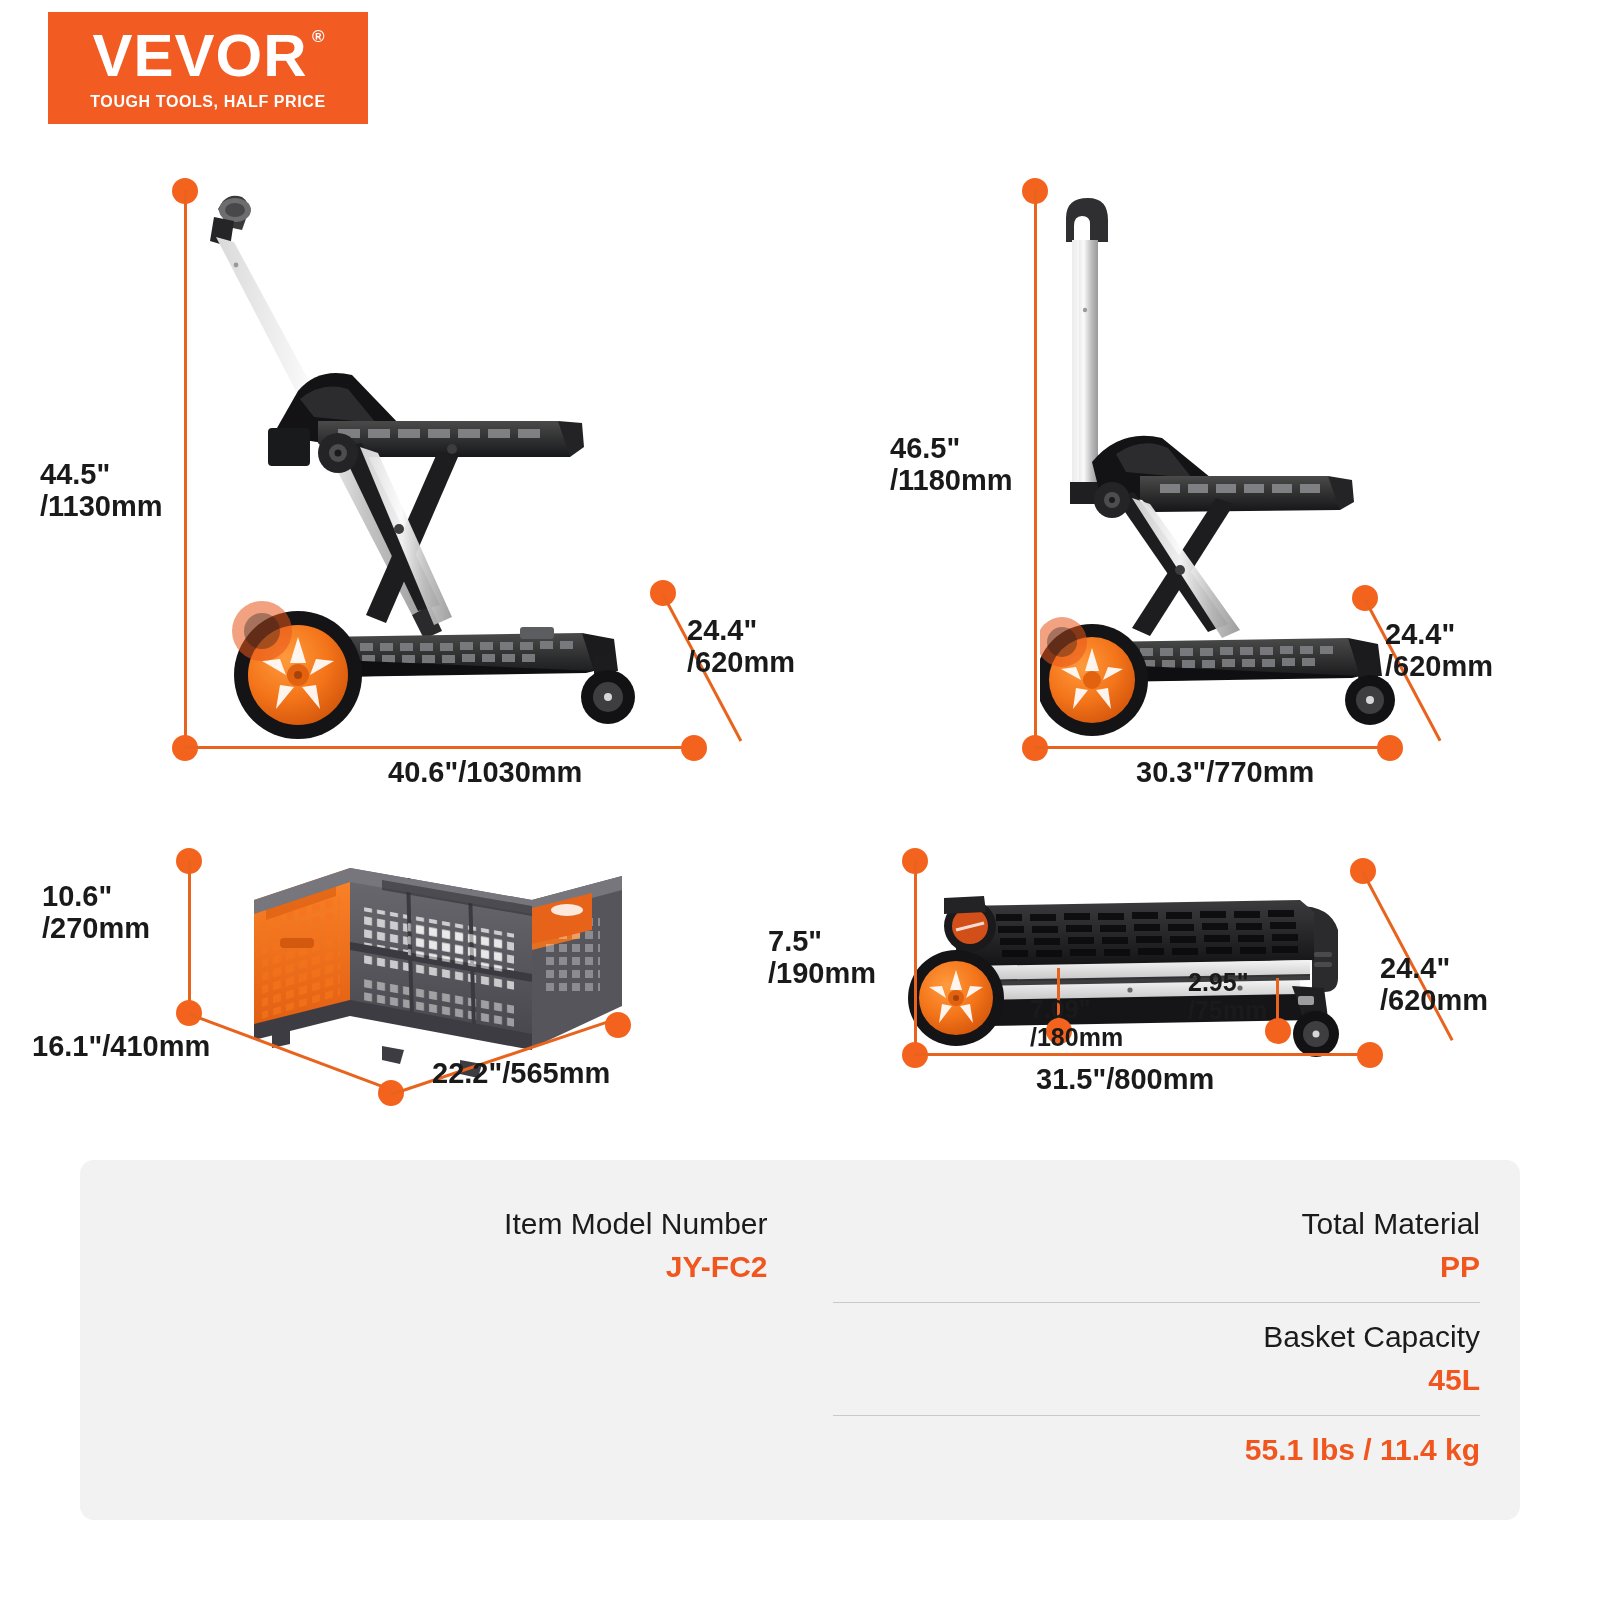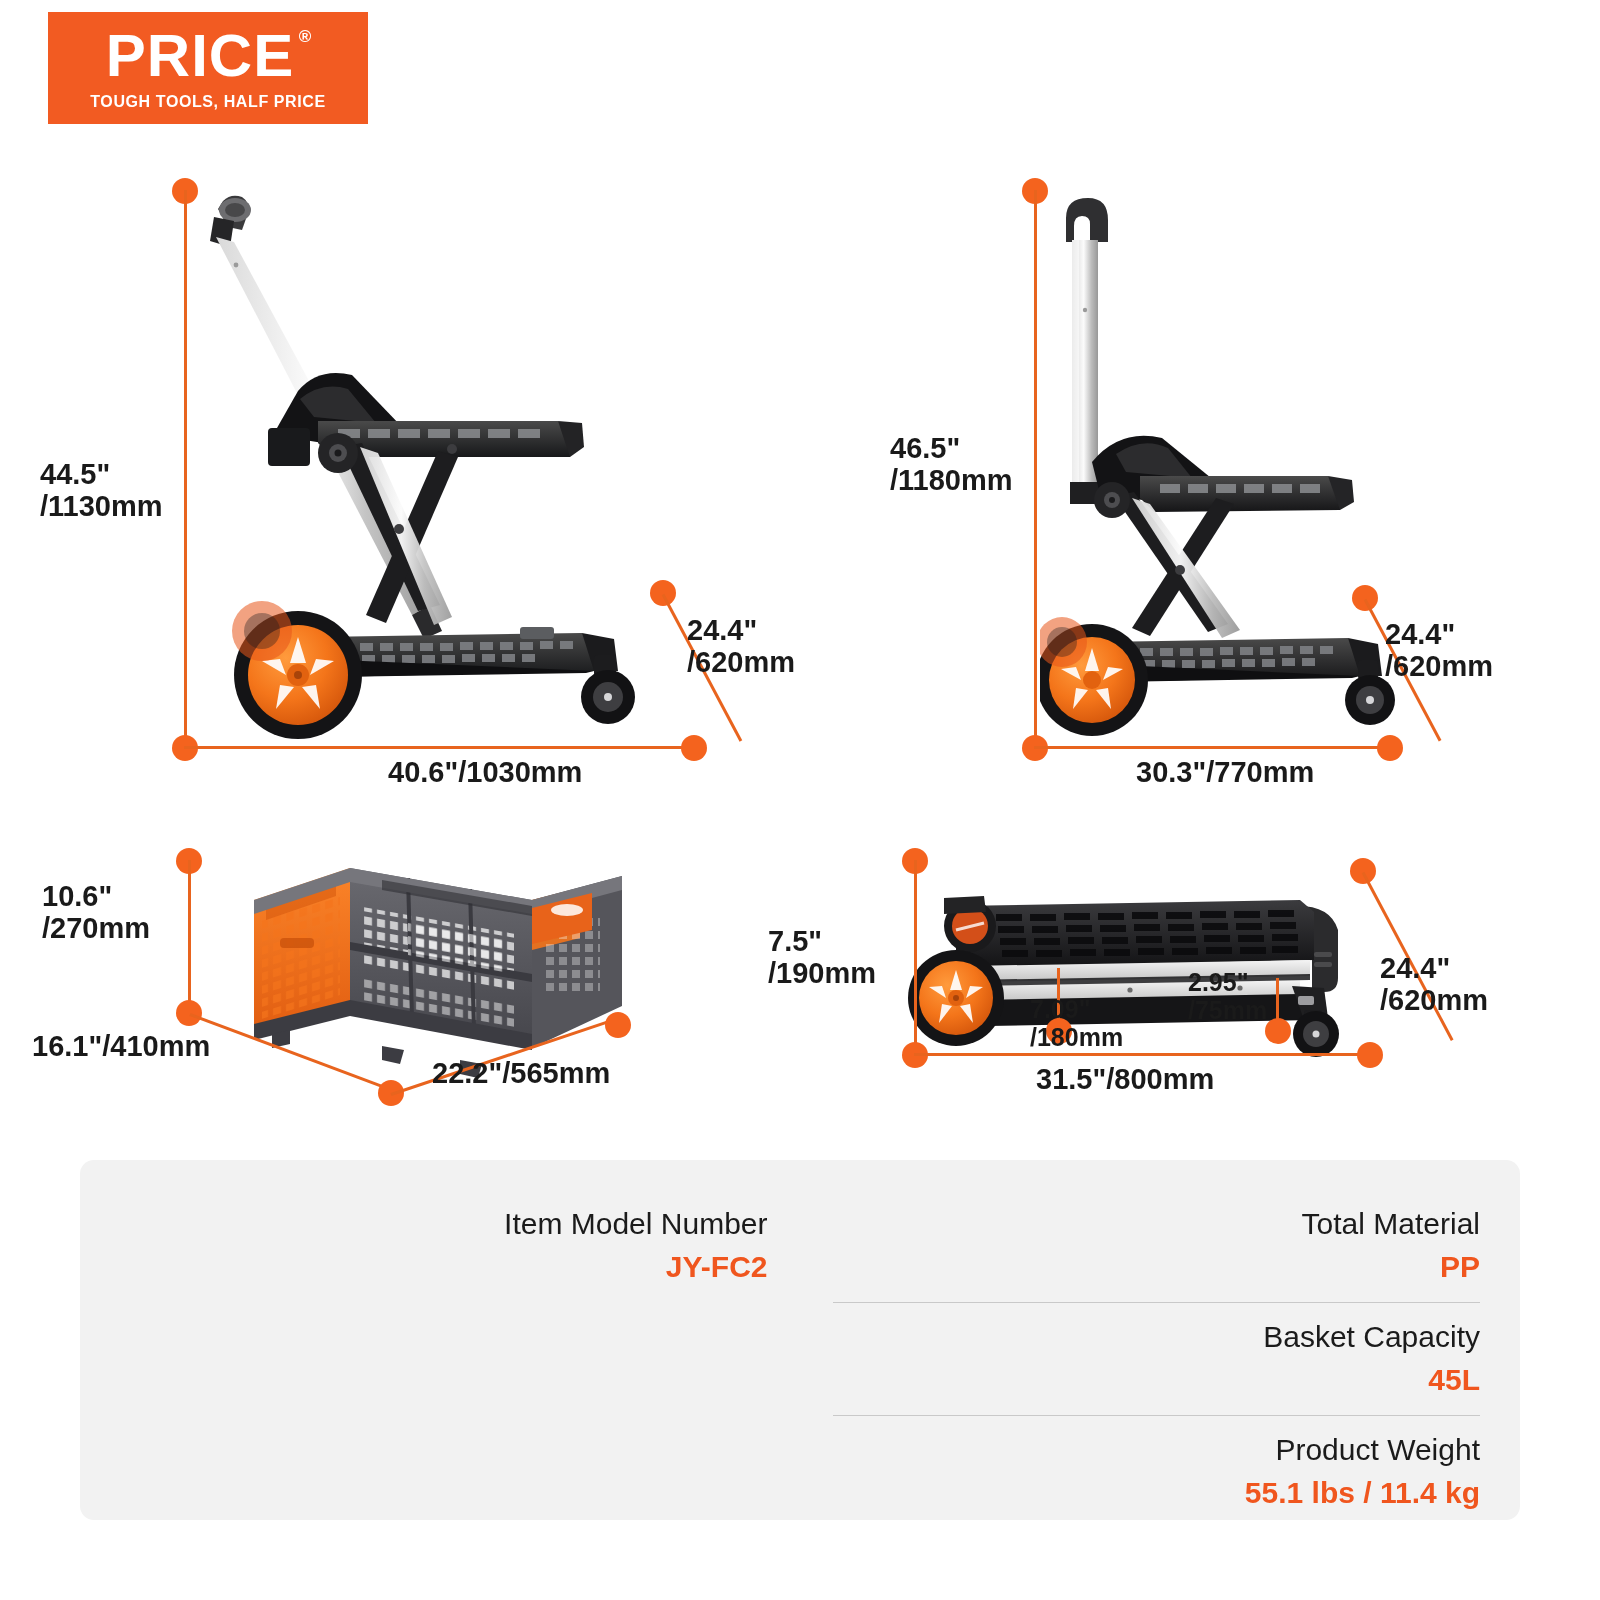--- a/index.html
+++ b/index.html
@@ -80,21 +80,21 @@
     color: #F0561E; line-height: 1.3;
   }
 </style>
 </head>
 <body>
 
 <div class="page">
 
   <div class="logo-block">
     <div class="logo-word">
-      <span>PRICE</span><span class="logo-reg">®</span>
+      <span>VEVOR</span><span class="logo-reg">®</span>
     </div>
     <div class="logo-tagline">TOUGH TOOLS, HALF PRICE</div>
   </div>
 
   <svg class="illus" style="left:190px; top:185px;" width="490" height="560" viewBox="0 0 490 560">
     <defs>
       <linearGradient id="alu1" x1="0" y1="0" x2="1" y2="0">
         <stop offset="0" stop-color="#d9d9d9"></stop>
           <stop offset="0.45" stop-color="#fbfbfb"></stop>
         <stop offset="0.7" stop-color="#c4c4c4"></stop>
@@ -562,19 +562,18 @@
     <div class="spec-col right">
       <div class="spec-row">
         <div class="spec-key">Total Material</div>
         <div class="spec-val">PP</div>
       </div>
       <div class="spec-row">
         <div class="spec-key">Basket Capacity</div>
         <div class="spec-val">45L</div>
       </div>
       <div class="spec-row">
-        <div class="spec-key">Product Weight</div>
         <div class="spec-val">55.1 lbs / 11.4 kg</div>
       </div>
     </div>
   </div>
 
 </div>
 
 </body></html>

